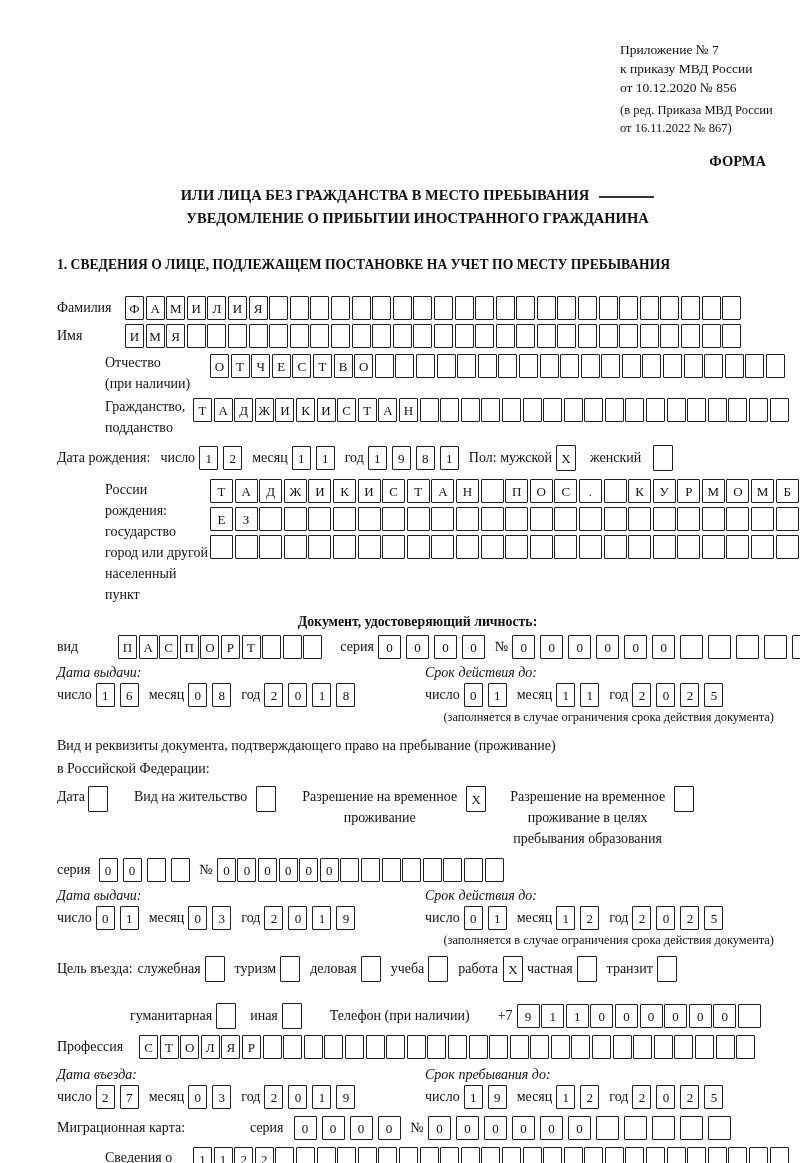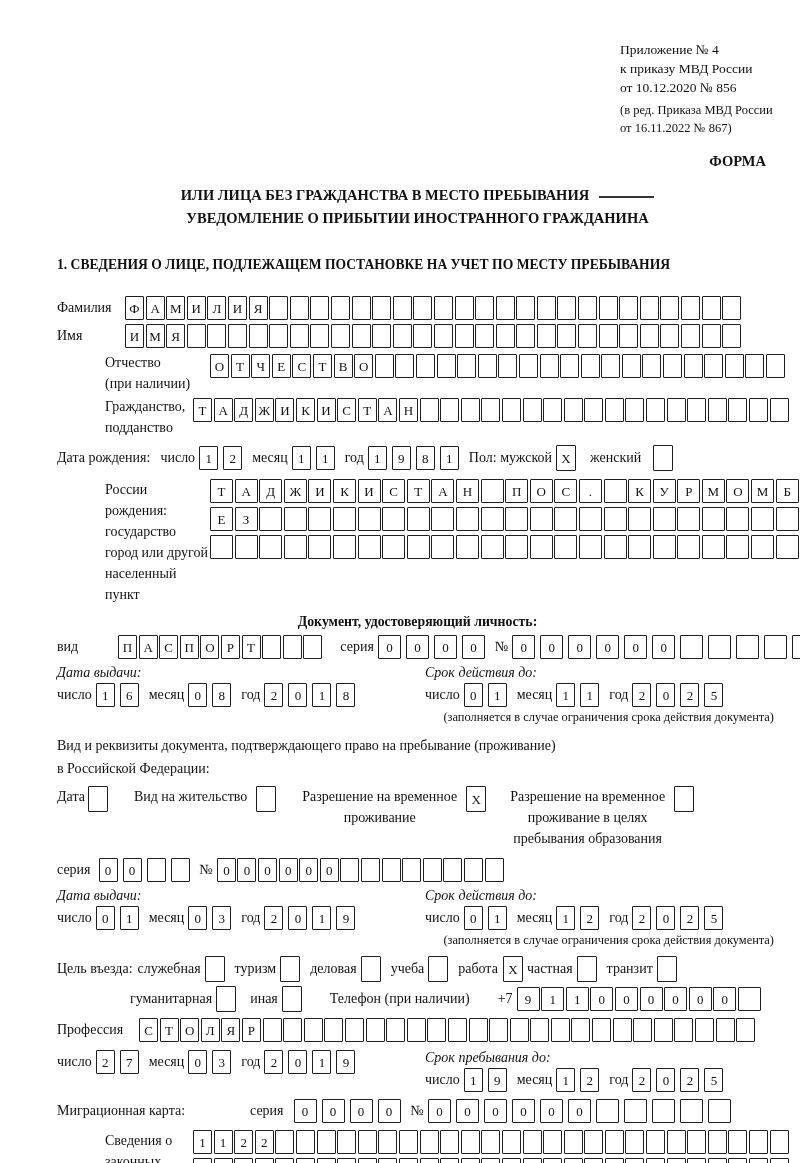--- a/index.html
+++ b/index.html
@@ -45,21 +45,21 @@
   .optlbl{text-align:center;line-height:21px;}
   .opt .cells{margin-left:9px;margin-top:0;}
   .grid-rows > .cells{margin-bottom:4px;display:flex;}
 </style>
 </head>
 <body>
 
 <div class="page">
 
   <div class="annex">
-    <div>Приложение № 4</div>
+    <div>Приложение № 7</div>
     <div>к приказу МВД России</div>
     <div>от 10.12.2020 № 856</div>
     <div class="amend first">(в ред. Приказа МВД России</div>
     <div class="amend">от 16.11.2022 № 867)</div>
   </div>
 
   <div class="forma">ФОРМА</div>
 
   <div class="title">
     <div><span>ИЛИ ЛИЦА БЕЗ ГРАЖДАНСТВА В МЕСТО ПРЕБЫВАНИЯ</span><span class="title-underline"></span></div>
@@ -559,21 +559,21 @@
     <span class="dl" style="margin-left:4px;">частная</span>
     <span class="cells boxone">
         <span class="cell"></span>
       </span>
     <span class="dl">транзит</span>
     <span class="cells boxone">
         <span class="cell"></span>
       </span>
   </div>
 
-  <div class="frow" style="margin-top:4px;">
+  <div class="frow" style="margin-top:21px;">
     <span class="dl" style="margin-left:73px;">гуманитарная</span>
     <span class="cells boxone">
         <span class="cell"></span>
       </span>
     <span class="dl" style="margin-left:14px;">иная</span>
     <span class="cells boxone">
         <span class="cell"></span>
       </span>
     <span class="dl" style="margin-left:28px;">Телефон (при наличии)</span>
     <span class="dl" style="margin-left:24px;">+7</span>
@@ -622,20 +622,21 @@
         <span class="cell"></span>
         <span class="cell"></span>
         <span class="cell"></span>
         <span class="cell"></span>
         <span class="cell"></span>
       </span>
   </div>
 
   <div class="twocol" style="margin-top:8px;">
     <div class="col-l">
+      <div class="dtitle">Дата въезда:</div>
       <div class="dnums">
         <span class="dl first">число</span>
         <span class="cells spaced">
             <span class="cell">2</span>
             <span class="cell">7</span>
           </span>
         <span class="dl">месяц</span>
         <span class="cells spaced">
             <span class="cell">0</span>
             <span class="cell">3</span>

